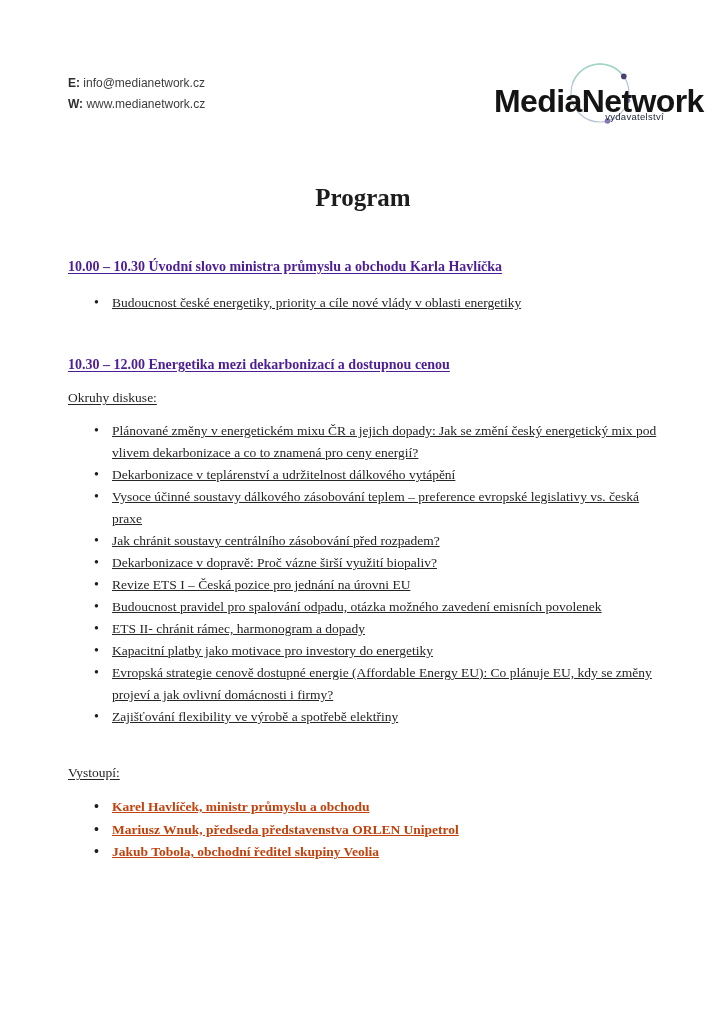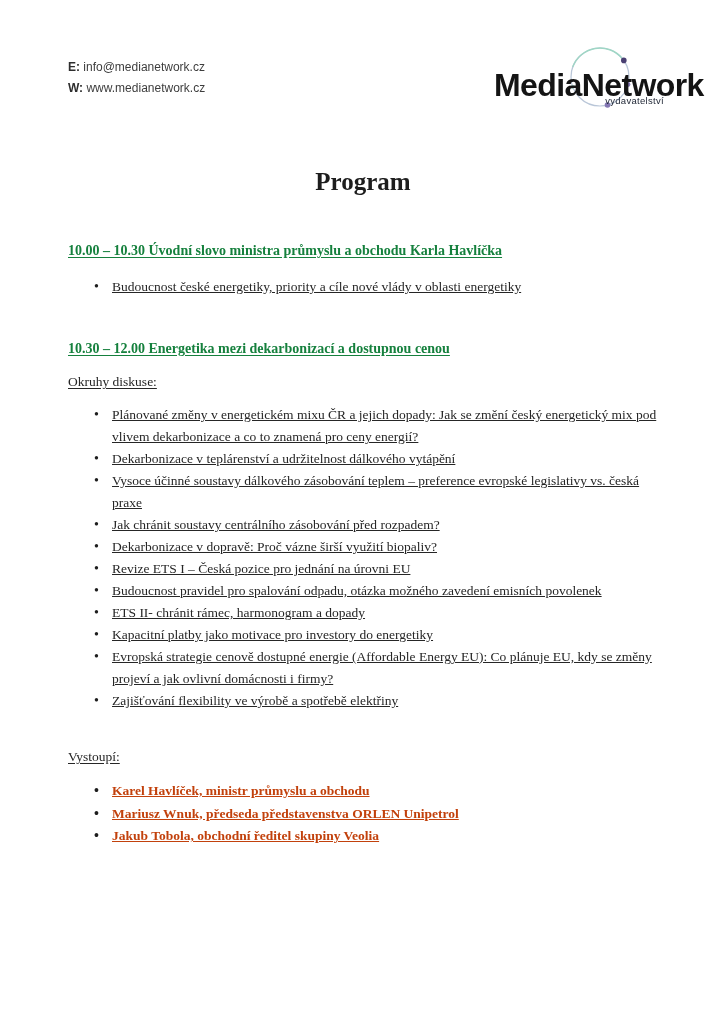--- a/index.html
+++ b/index.html
@@ -4,20 +4,21 @@
 <style>
   * { margin:0; padding:0; box-sizing:border-box; }
   html,body { background:#ffffff; }
   .page {
     position:relative;
     width:724px; height:929px;
     background:#ffffff;
     overflow:hidden;
     font-family:"Liberation Serif","DejaVu Serif",serif;
     color:#262626;
+    margin-top:16px;
   }
 
   
   .contact {
     position:absolute; left:68px; top:57px;
     font-family:"Liberation Sans","DejaVu Sans",sans-serif;
     font-size:12px; line-height:21px; color:#3d3d3d;
   }
   .contact b { color:#2e2e2e; }
 
@@ -41,21 +42,21 @@
   
   .content { position:absolute; left:68px; right:66px; top:0; }
 
   .doc-title {
     margin-top:168px;
     text-align:center;
     font-size:25px; font-weight:bold; color:#1d1d1d;
   }
 
   .sec-heading {
-    font-size:14px; font-weight:bold; color:#15803d;
+    font-size:14px; font-weight:bold; color:#4c1d95;
     text-decoration:underline;
     text-underline-offset:2px;
   }
   .sec-heading.first { margin-top:47px; }
   .sec-heading.second { margin-top:43px; }
 
   .sub-heading {
     margin-top:17px;
     font-size:13.5px;
     text-decoration:underline;

